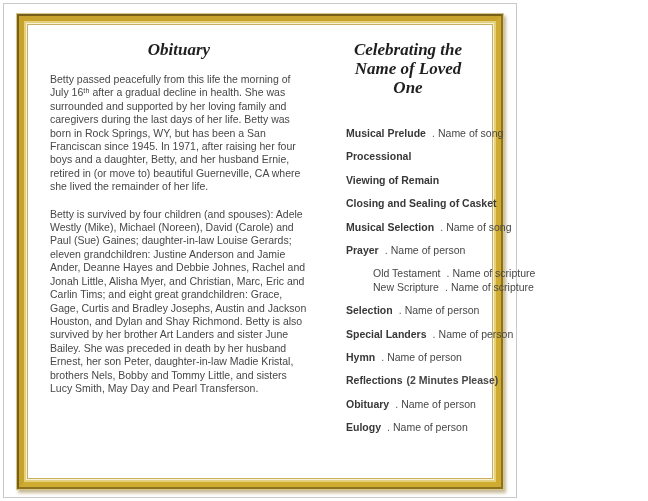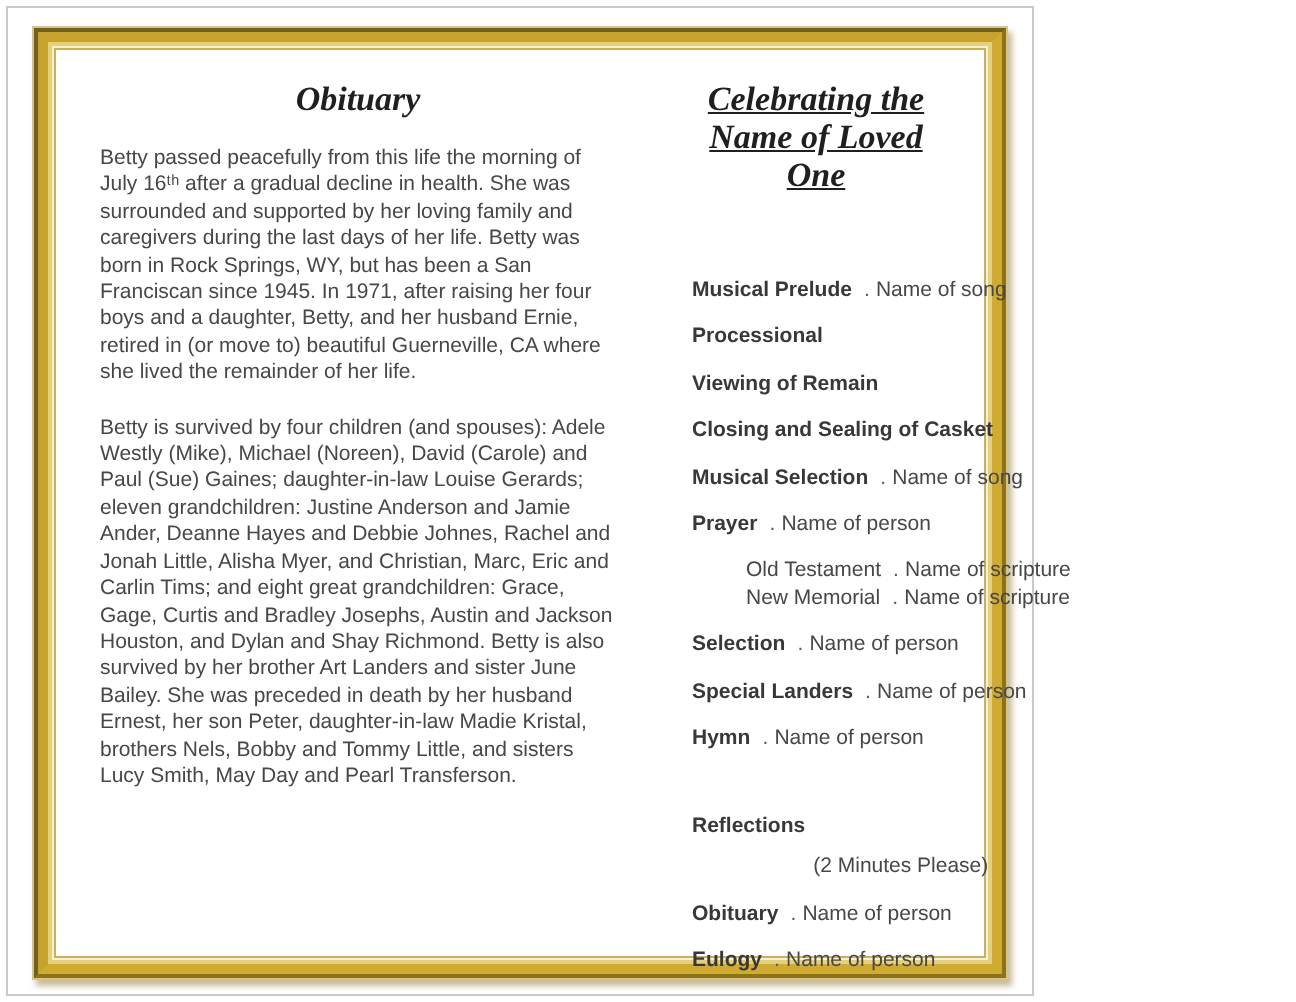--- a/index.html
+++ b/index.html
@@ -43,27 +43,27 @@
   .col-left  { width: 258px; flex: none; }
   .col-right { flex: 1; min-width: 0; }
 
   .page-title {
     font-family: "Liberation Serif", "DejaVu Serif", serif;
     font-weight: bold; font-style: italic;
     font-size: 17px; line-height: 19px;
     color: #1f1f1f; text-align: center;
   }
   .col-left  .page-title { margin: 2px 0 14px 0; }
-  .col-right .page-title { margin: 2px 0 42px 0; text-decoration: underline; }
+  .col-right .page-title { margin: 2px 0 30px 0; }
 
   .para { margin: 0 0 14px 0; }
 
   .prow { display: flex; align-items: center; margin-bottom: 10px; }
   .plabel { font-weight: bold; color: #383838; white-space: nowrap; }
-  .pnote  { font-weight: normal; color: #474747; margin-left: 4px; white-space: nowrap; margin-top: 41px; }
+  .pnote  { font-weight: bold; color: #474747; margin-left: 4px; white-space: nowrap; }
   .pdots  {
     flex: 1; min-width: 0; overflow: hidden; white-space: nowrap;
     color: #5a5a5a; padding: 0 6px; letter-spacing: 1px;
   }
   .pval { width: 90px; flex: none; color: #474747; }
   .scripture-block { margin-bottom: 10px; }
   .scripture-block .prow { margin-bottom: 0; }
   .sub-row { margin-left: 27px; }
   .sub-row .plabel { font-weight: normal; color: #474747; }
 </style>
@@ -120,21 +120,21 @@
                     <span class="pval">Name of person</span>
                   </div>
 
                   <div class="scripture-block">
                     <div class="prow sub-row">
                       <span class="plabel">Old Testament</span>
                       <span class="pdots">. . . . . . . . . . . . . . . . . . . . . . . . . . . . . . . . . . . . . . . . . . . . . . . . . . . .</span>
                       <span class="pval">Name of scripture</span>
                     </div>
                     <div class="prow sub-row">
-                      <span class="plabel">New Memorial</span>
+                      <span class="plabel">New Scripture</span>
                       <span class="pdots">. . . . . . . . . . . . . . . . . . . . . . . . . . . . . . . . . . . . . . . . . . . . . . . . . . . .</span>
                       <span class="pval">Name of scripture</span>
                     </div>
                   </div>
 
                   <div class="prow">
                     <span class="plabel">Selection</span>
                     <span class="pdots">. . . . . . . . . . . . . . . . . . . . . . . . . . . . . . . . . . . . . . . . . . . . . . . . . . . .</span>
                     <span class="pval">Name of person</span>
                   </div>

